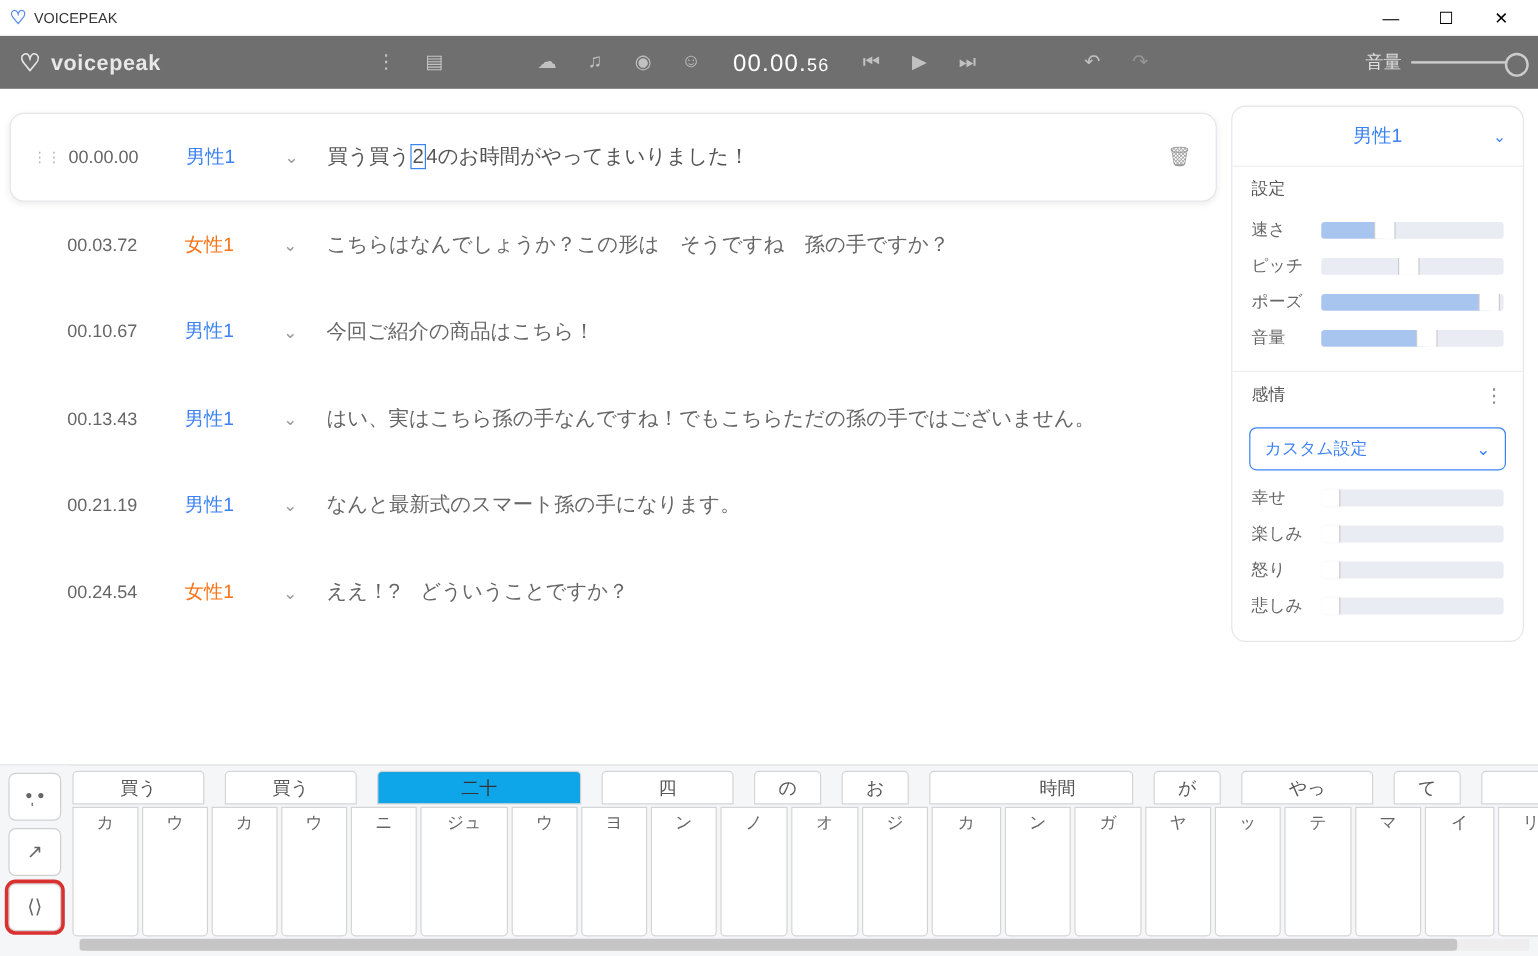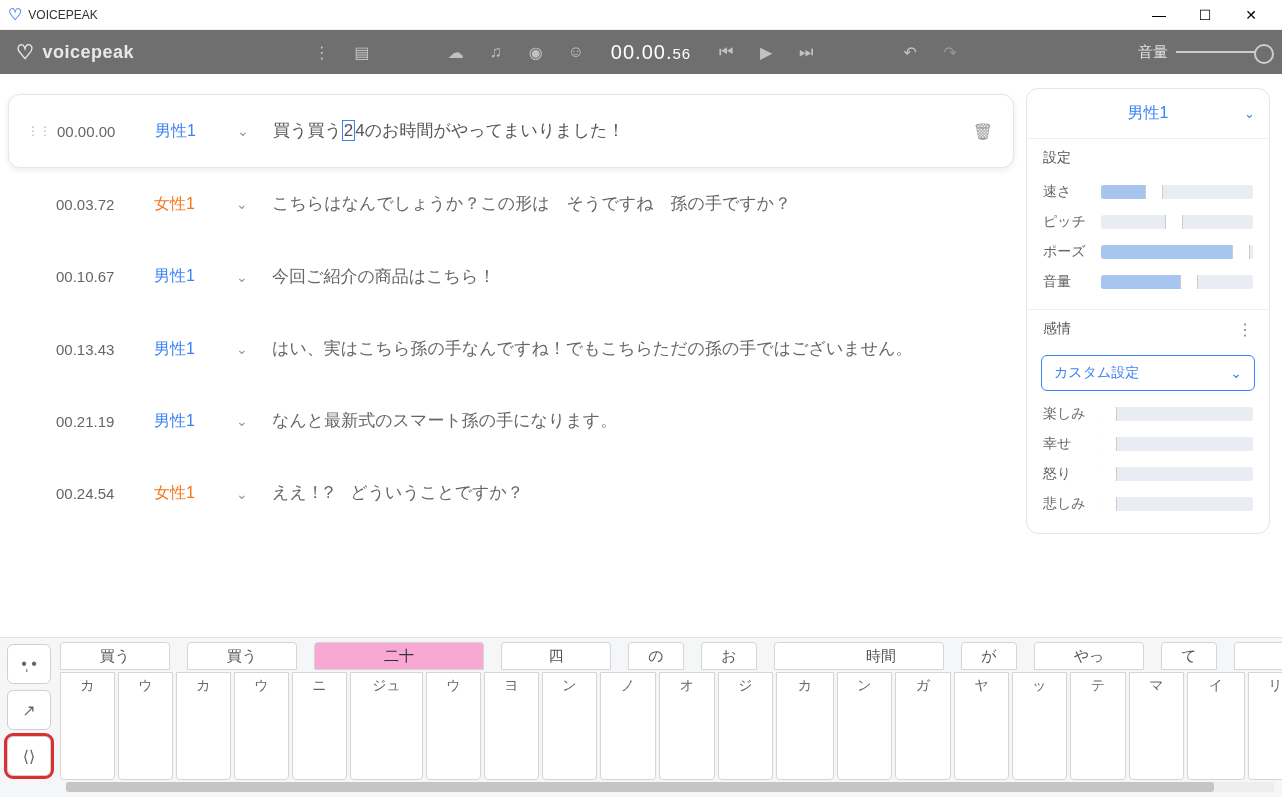--- a/index.html
+++ b/index.html
@@ -52,21 +52,21 @@
 .emo-select{ border:1px solid #3b82f6; border-radius:6px; padding:8px 12px; color:#3b82f6; font-size:14px; display:flex; justify-content:space-between; align-items:center;}
 .emo-sliders{ padding: 6px 16px 14px;}
 
 .bottom { height:160px; background:#f5f6f8; border-top:1px solid #e0e0e0; display:flex;}
 .tool-col{ width:58px; display:flex; flex-direction:column; gap:6px; padding:6px; align-items:center; background:#f5f6f8;}
 .tool-btn{ width:44px; height:40px; border:1px solid #d0d0d0; border-radius:6px; background:#fff; display:flex; align-items:center; justify-content:center; font-size:16px; color:#666;}
 .tool-btn.active{outline:3px solid #d93030;}
 .phoneme-area{ flex:1; overflow-x:auto; padding:4px 2px; position:relative;}
 .word-row{ display:flex; gap:17px; padding-bottom:2px;}
 .word-cell{ height:28px; background:#fff; border:1px solid #d5d5d5; border-radius:4px 4px 0 0; display:flex; align-items:center; justify-content:center; font-size:15px; color:#555; flex-shrink:0;}
-.word-cell.sel{ background:#f9a8d4; color:#333;}
+.word-cell.sel{ background:#0ea5e9; color:#333;}
 .kana-row{ display:flex; gap:3px;}
 .kana-cell{ height:108px; background:#fff; border:1px solid #d5d5d5; border-radius:0 0 4px 4px; display:flex; align-items:flex-start; justify-content:center; padding-top:4px; font-size:14px; color:#666; flex-shrink:0;}
 .scrollbar-x{height:10px;background:#eee;margin:2px 6px;position:relative;}
 .scrollbar-x .thumb{position:absolute;left:0;top:0;bottom:0;width:95%;background:#c5c5c5;border-radius:3px;}
 </style>
 </head>
 <body>
 
 <div class="titlebar">
   <span class="app-icon">♡</span>
@@ -193,27 +193,27 @@
         <span style="color:#888;font-size:16px;">⋮</span>
       </div>
       <div class="emo-select-wrap">
         <div class="emo-select">
           <span>カスタム設定</span>
           <span>⌄</span>
         </div>
       </div>
       <div class="emo-sliders" id="emo-sliders">
           <div class="slider-row">
+            <span class="slider-label">幸せ</span>
+            <div class="slider-track">
+              <div class="slider-thumb" style="left:-2px"></div>
+            </div>
+          </div>
+          <div class="slider-row">
             <span class="slider-label">楽しみ</span>
-            <div class="slider-track">
-              <div class="slider-thumb" style="left:-2px"></div>
-            </div>
-          </div>
-          <div class="slider-row">
-            <span class="slider-label">幸せ</span>
             <div class="slider-track">
               <div class="slider-thumb" style="left:-2px"></div>
             </div>
           </div>
           <div class="slider-row">
             <span class="slider-label">怒り</span>
             <div class="slider-track">
               <div class="slider-thumb" style="left:-2px"></div>
             </div>
           </div>

